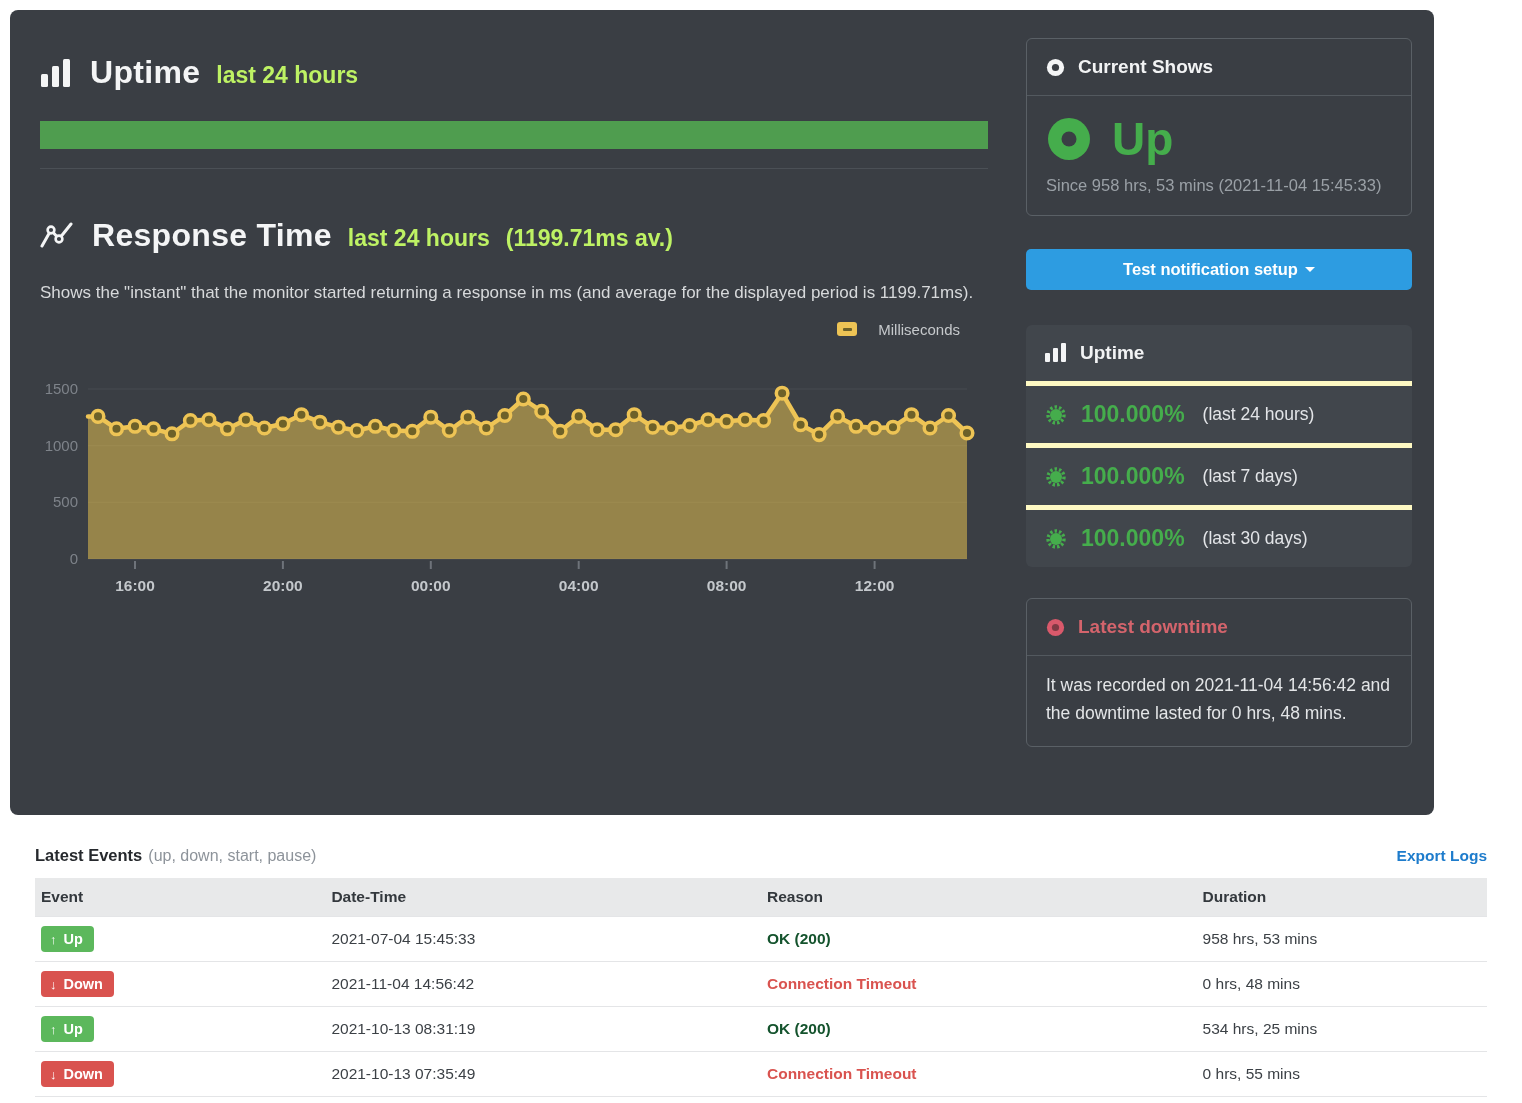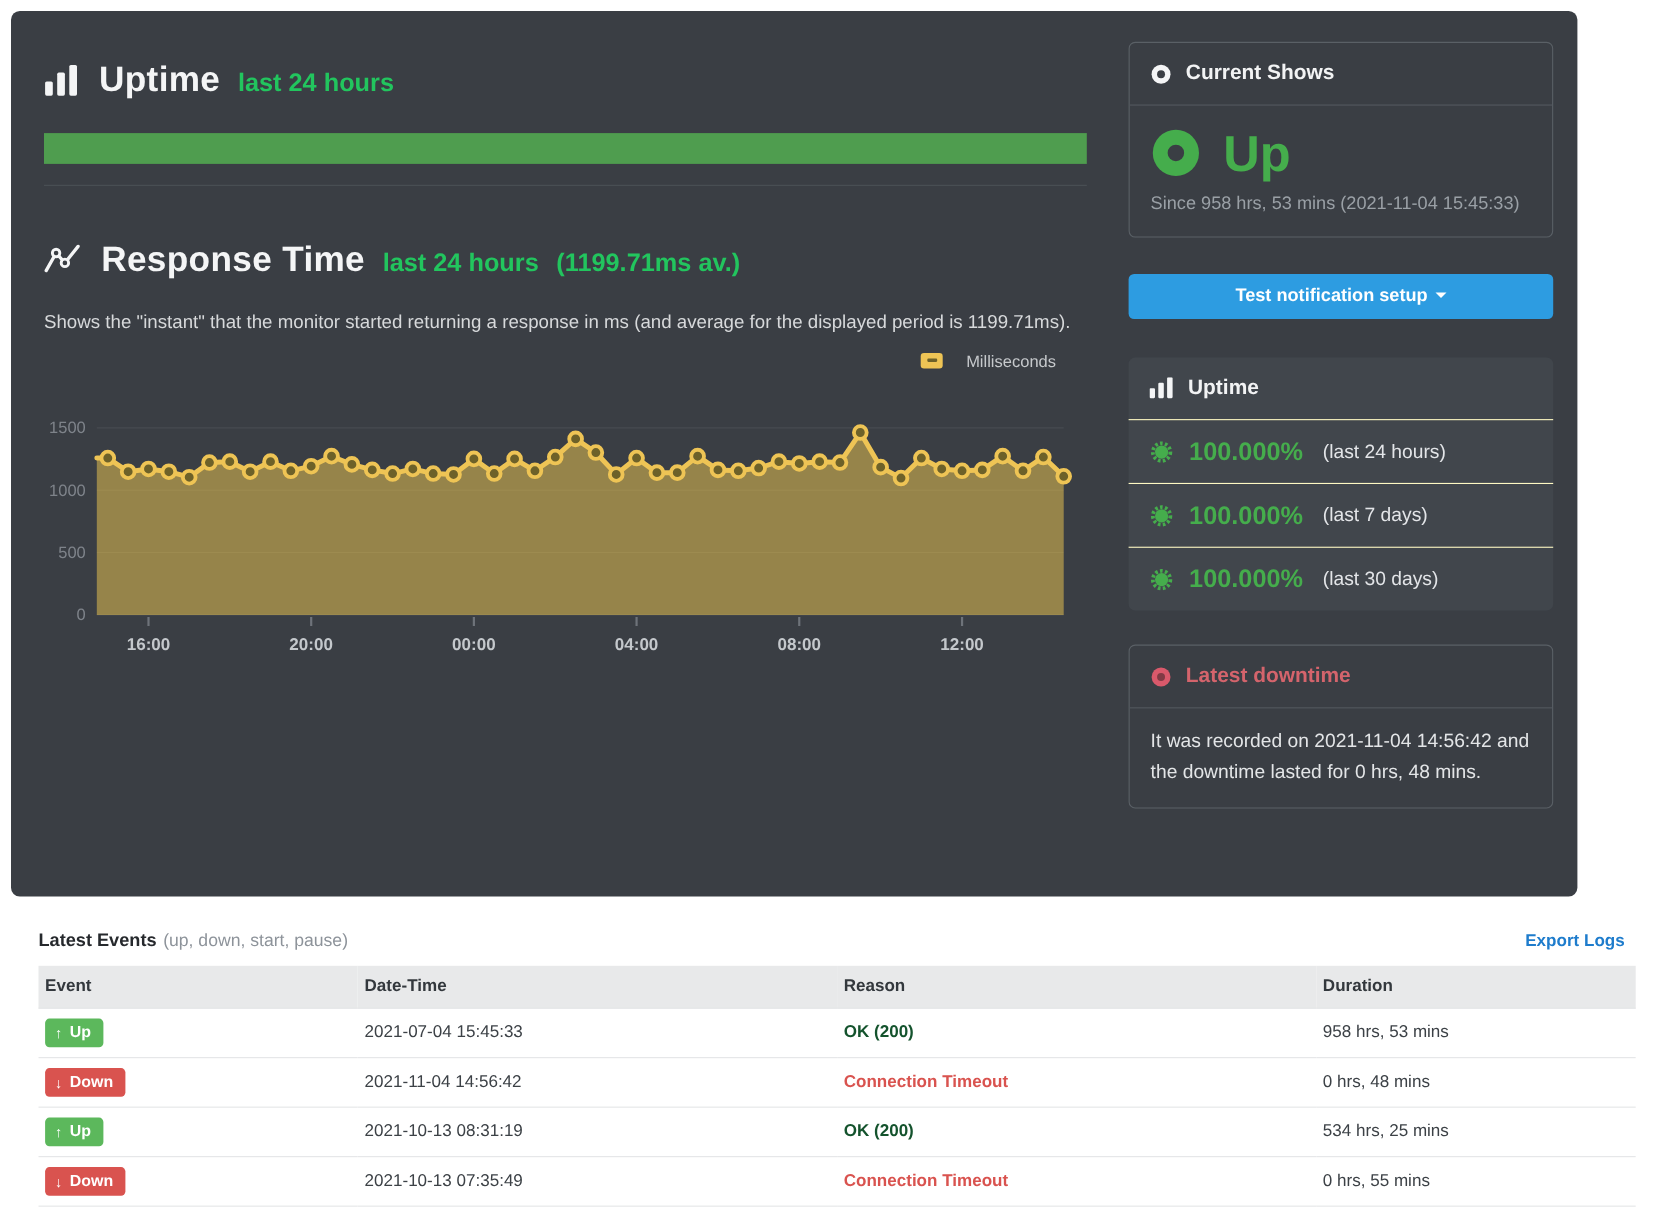--- a/index.html
+++ b/index.html
@@ -8,32 +8,32 @@
 
   
   .dark-panel { position:relative; margin:10px 10px 0 10px; width:1424px; height:805px;
     background:#3a3e44; border-radius:8px; padding:28px 22px 28px 30px;
     display:flex; gap:38px; }
   .main-col { width:948px; flex:none; }
   .side-col { flex:1; }
 
   .section-head { display:flex; align-items:center; gap:16px; margin-top:16px; }
   .section-head .ttl { color:#f4f5f6; font-size:32px; font-weight:bold; letter-spacing:.3px; }
-  .section-head .sub { color:#22c55e; font-size:23px; font-weight:bold; margin-top:6px; }
+  .section-head .sub { color:#bef264; font-size:23px; font-weight:bold; margin-top:6px; }
   .head-icon { display:inline-flex; align-items:flex-end; }
 
   .uptime-bar { margin-top:30px; width:948px; height:28px; background:#4f9d4f; }
   .divider { margin-top:19px; border:none; border-top:1px solid #4b5056; height:0; }
 
   .resp-head { margin-top:48px; }
   .description { margin-top:25px; color:#d7d9db; font-size:17px; line-height:1.62; width:955px; }
 
   
   .chart-wrap { position:relative; margin-top:6px; width:948px; height:292px; }
-  .legend { position:absolute; top:8px; right:28px; display:flex; gap:21px; cursor:pointer; }
+  .legend { position:absolute; top:8px; right:28px; display:flex; align-items:center; gap:21px; cursor:pointer; }
   .legend-swatch { width:20px; height:14px; background:#eec455; border-radius:3px;
     display:flex; align-items:center; justify-content:center; }
   .legend-swatch i { display:block; width:9px; height:3px; background:#6d6129; border-radius:1px; }
   .legend-label { color:#c6c9cc; font-size:15px; }
   #rt-chart { position:absolute; left:0; top:36px; }
 
   
   .sb-panel { border:1px solid #5a6066; border-radius:6px; }
   .sb-head { display:flex; align-items:center; gap:13px; padding:17px 19px;
     border-bottom:1px solid #53595f; color:#f2f3f4; font-size:19px; font-weight:bold; }
@@ -44,30 +44,30 @@
 
   .notif-btn { margin-top:33px; width:100%; background:#2d9ce1; border:none; border-radius:5px;
     padding:11px 10px; color:#fff; font-size:16.5px; font-weight:bold;
     font-family:"Liberation Sans", sans-serif; cursor:pointer; }
   .caret { display:inline-block; width:0; height:0; border:5px solid transparent;
     border-top-color:#fff; margin-left:7px; vertical-align:-2px; }
 
   .up-panel { margin-top:35px; background:#41464c; border-radius:6px; }
   .up-panel .sb-head { border-bottom:none; }
   .up-row { display:flex; align-items:center; gap:14px; padding:15px 19px;
-    border-top:1px solid #fef9c3; }
+    border-top:5px solid #fef9c3; }
   .up-val { color:#45ad4c; font-size:23px; font-weight:bold; }
   .up-period { color:#e3e5e8; font-size:17.5px; margin-left:4px; }
 
   .dt-panel { margin-top:31px; }
   .dt-title { color:#d4646c; }
   .dt-body { padding:15px 19px 19px 19px; color:#e3e5e7; font-size:17.5px; line-height:1.6; }
 
   
-  .events { padding:31px 45px 0 35px; }
+  .events { padding:31px 35px 0 35px; }
   .events-top { display:flex; align-items:baseline; }
   .ev-title { color:#26292d; font-size:16.5px; font-weight:bold; }
   .ev-sub { color:#8d939a; font-size:16px; margin-left:6px; }
   .export-link { margin-left:auto; color:#1e7ccc; font-size:15.5px; font-weight:bold;
     text-decoration:none; cursor:pointer; }
 
   table.ev-table { margin-top:13px; width:1452px; border-collapse:collapse; }
   .ev-table th { background:#e8e9ea; text-align:left; color:#33383d; font-size:15.5px;
     padding:10px 8px 10px 6px; }
   .ev-table td { padding:9px 8px 9px 6px; border-bottom:1px solid #e4e5e7;

